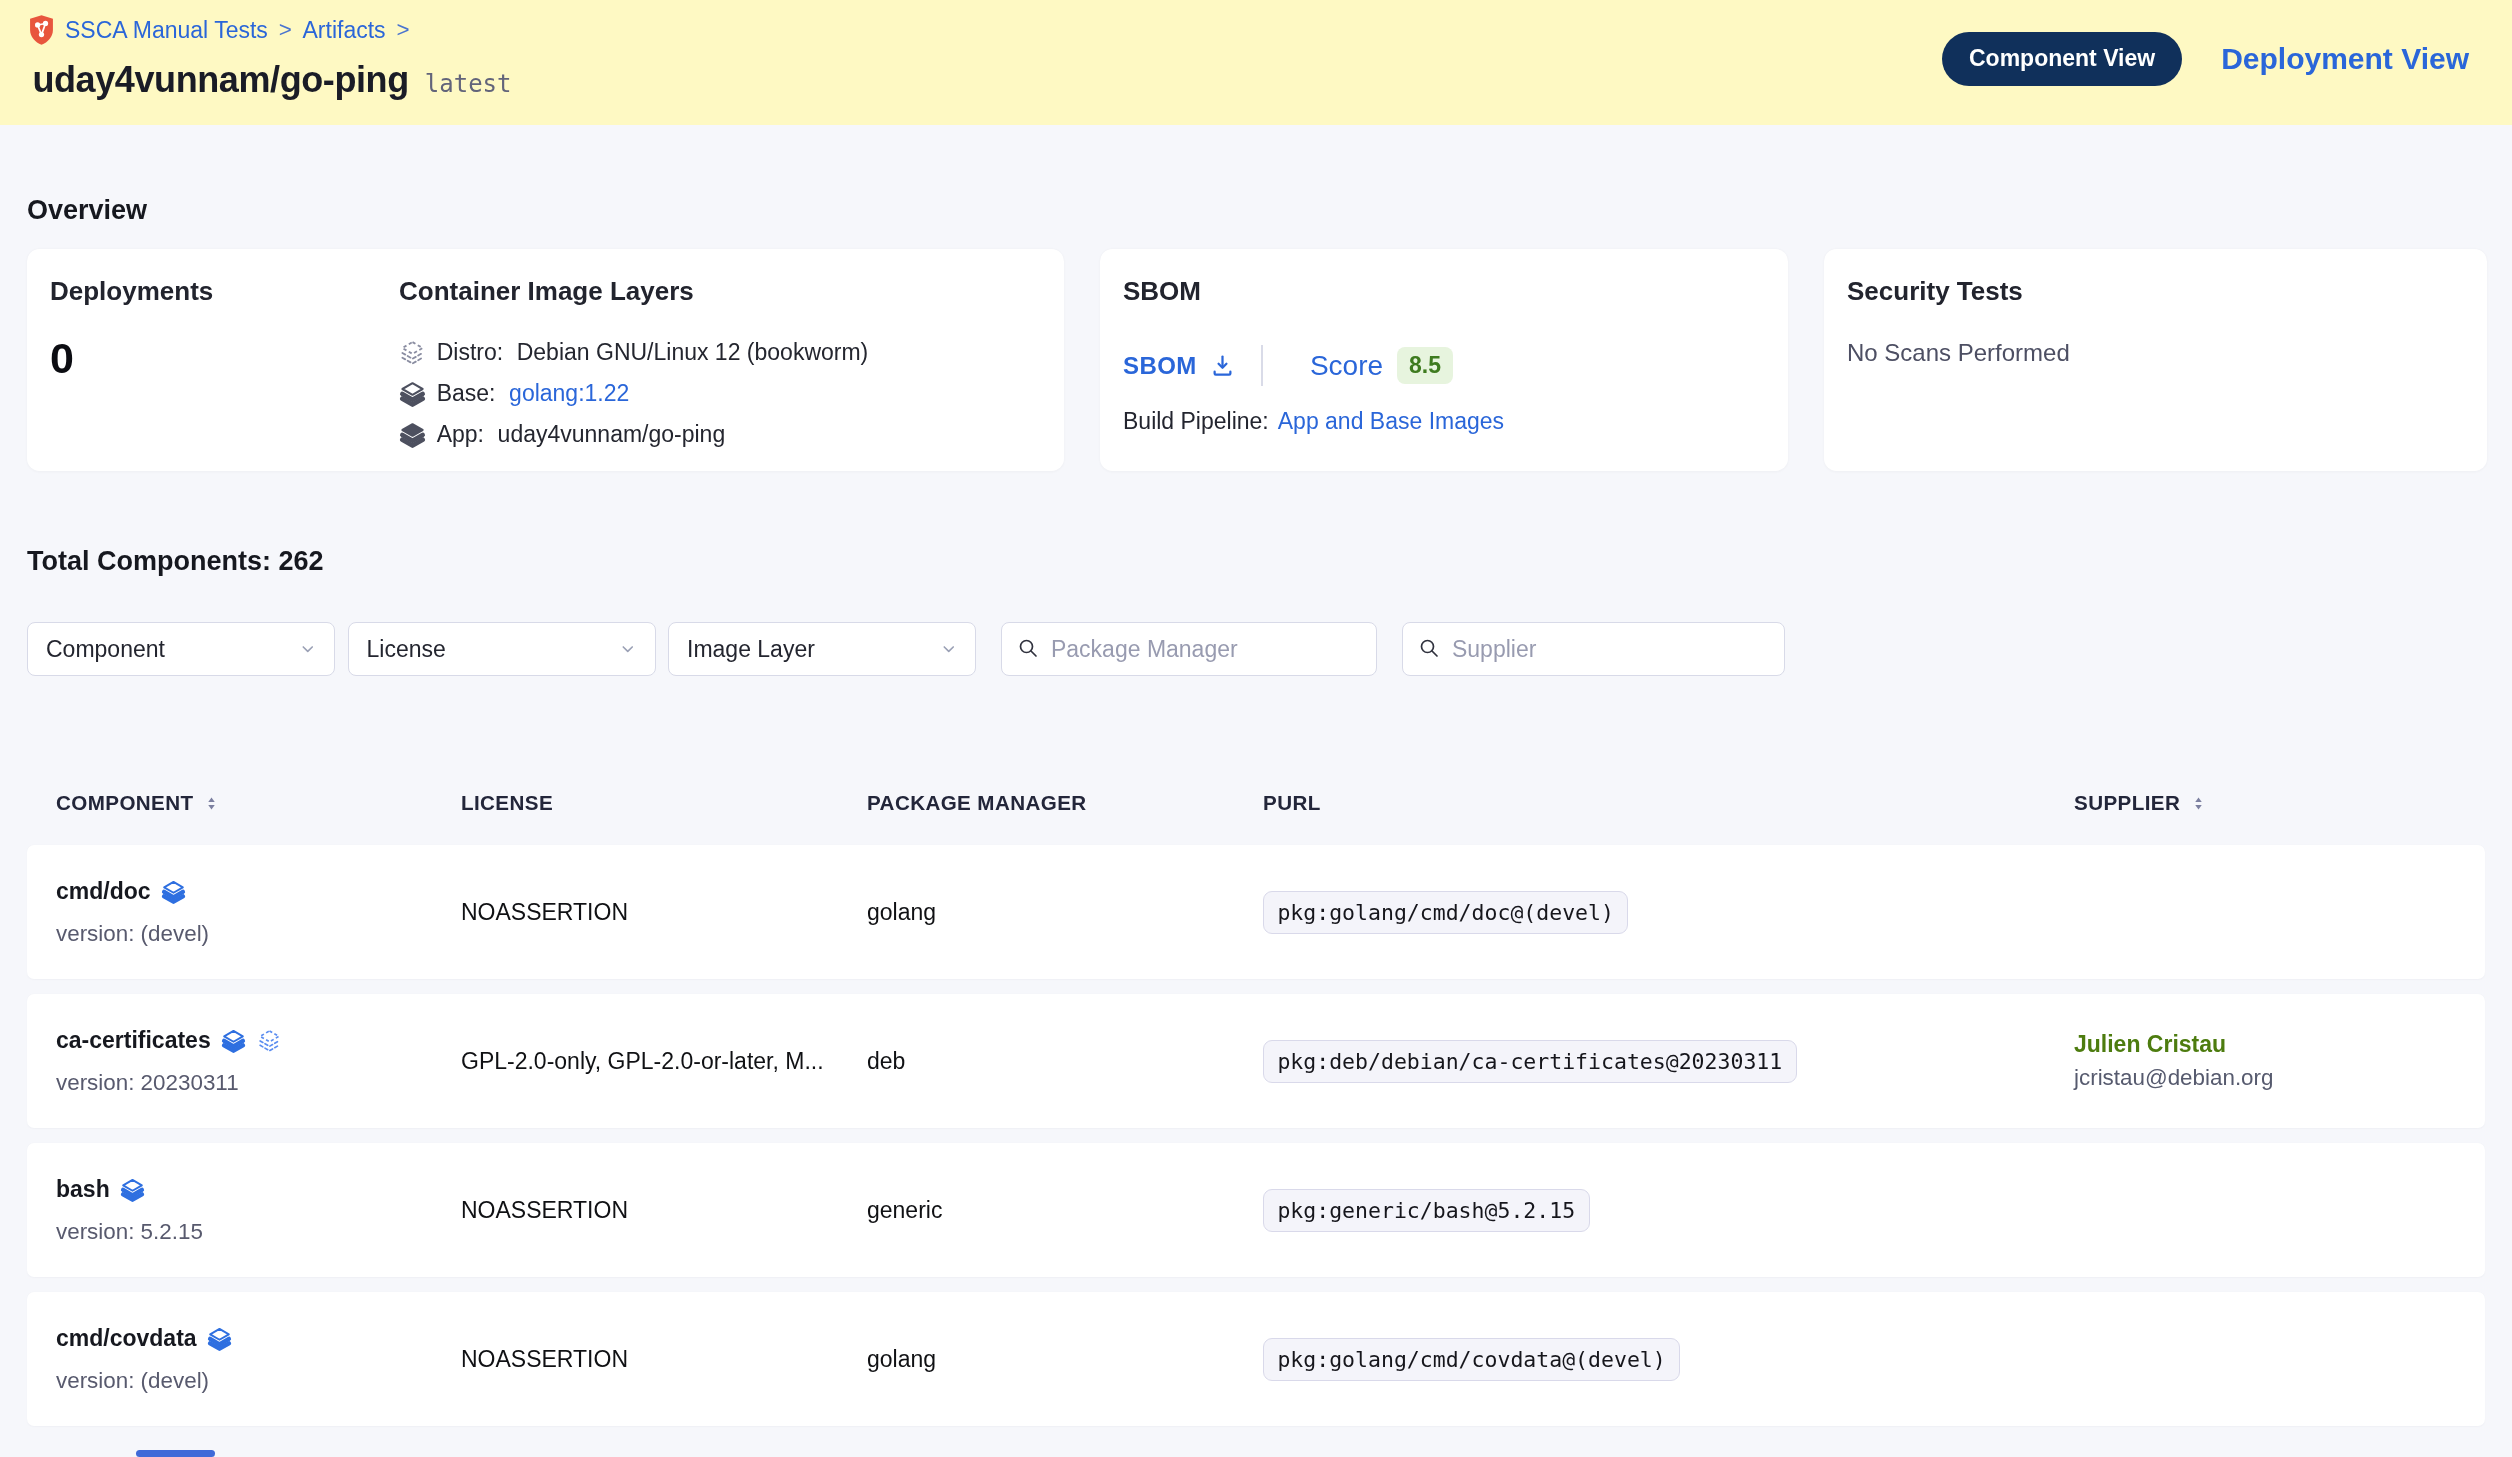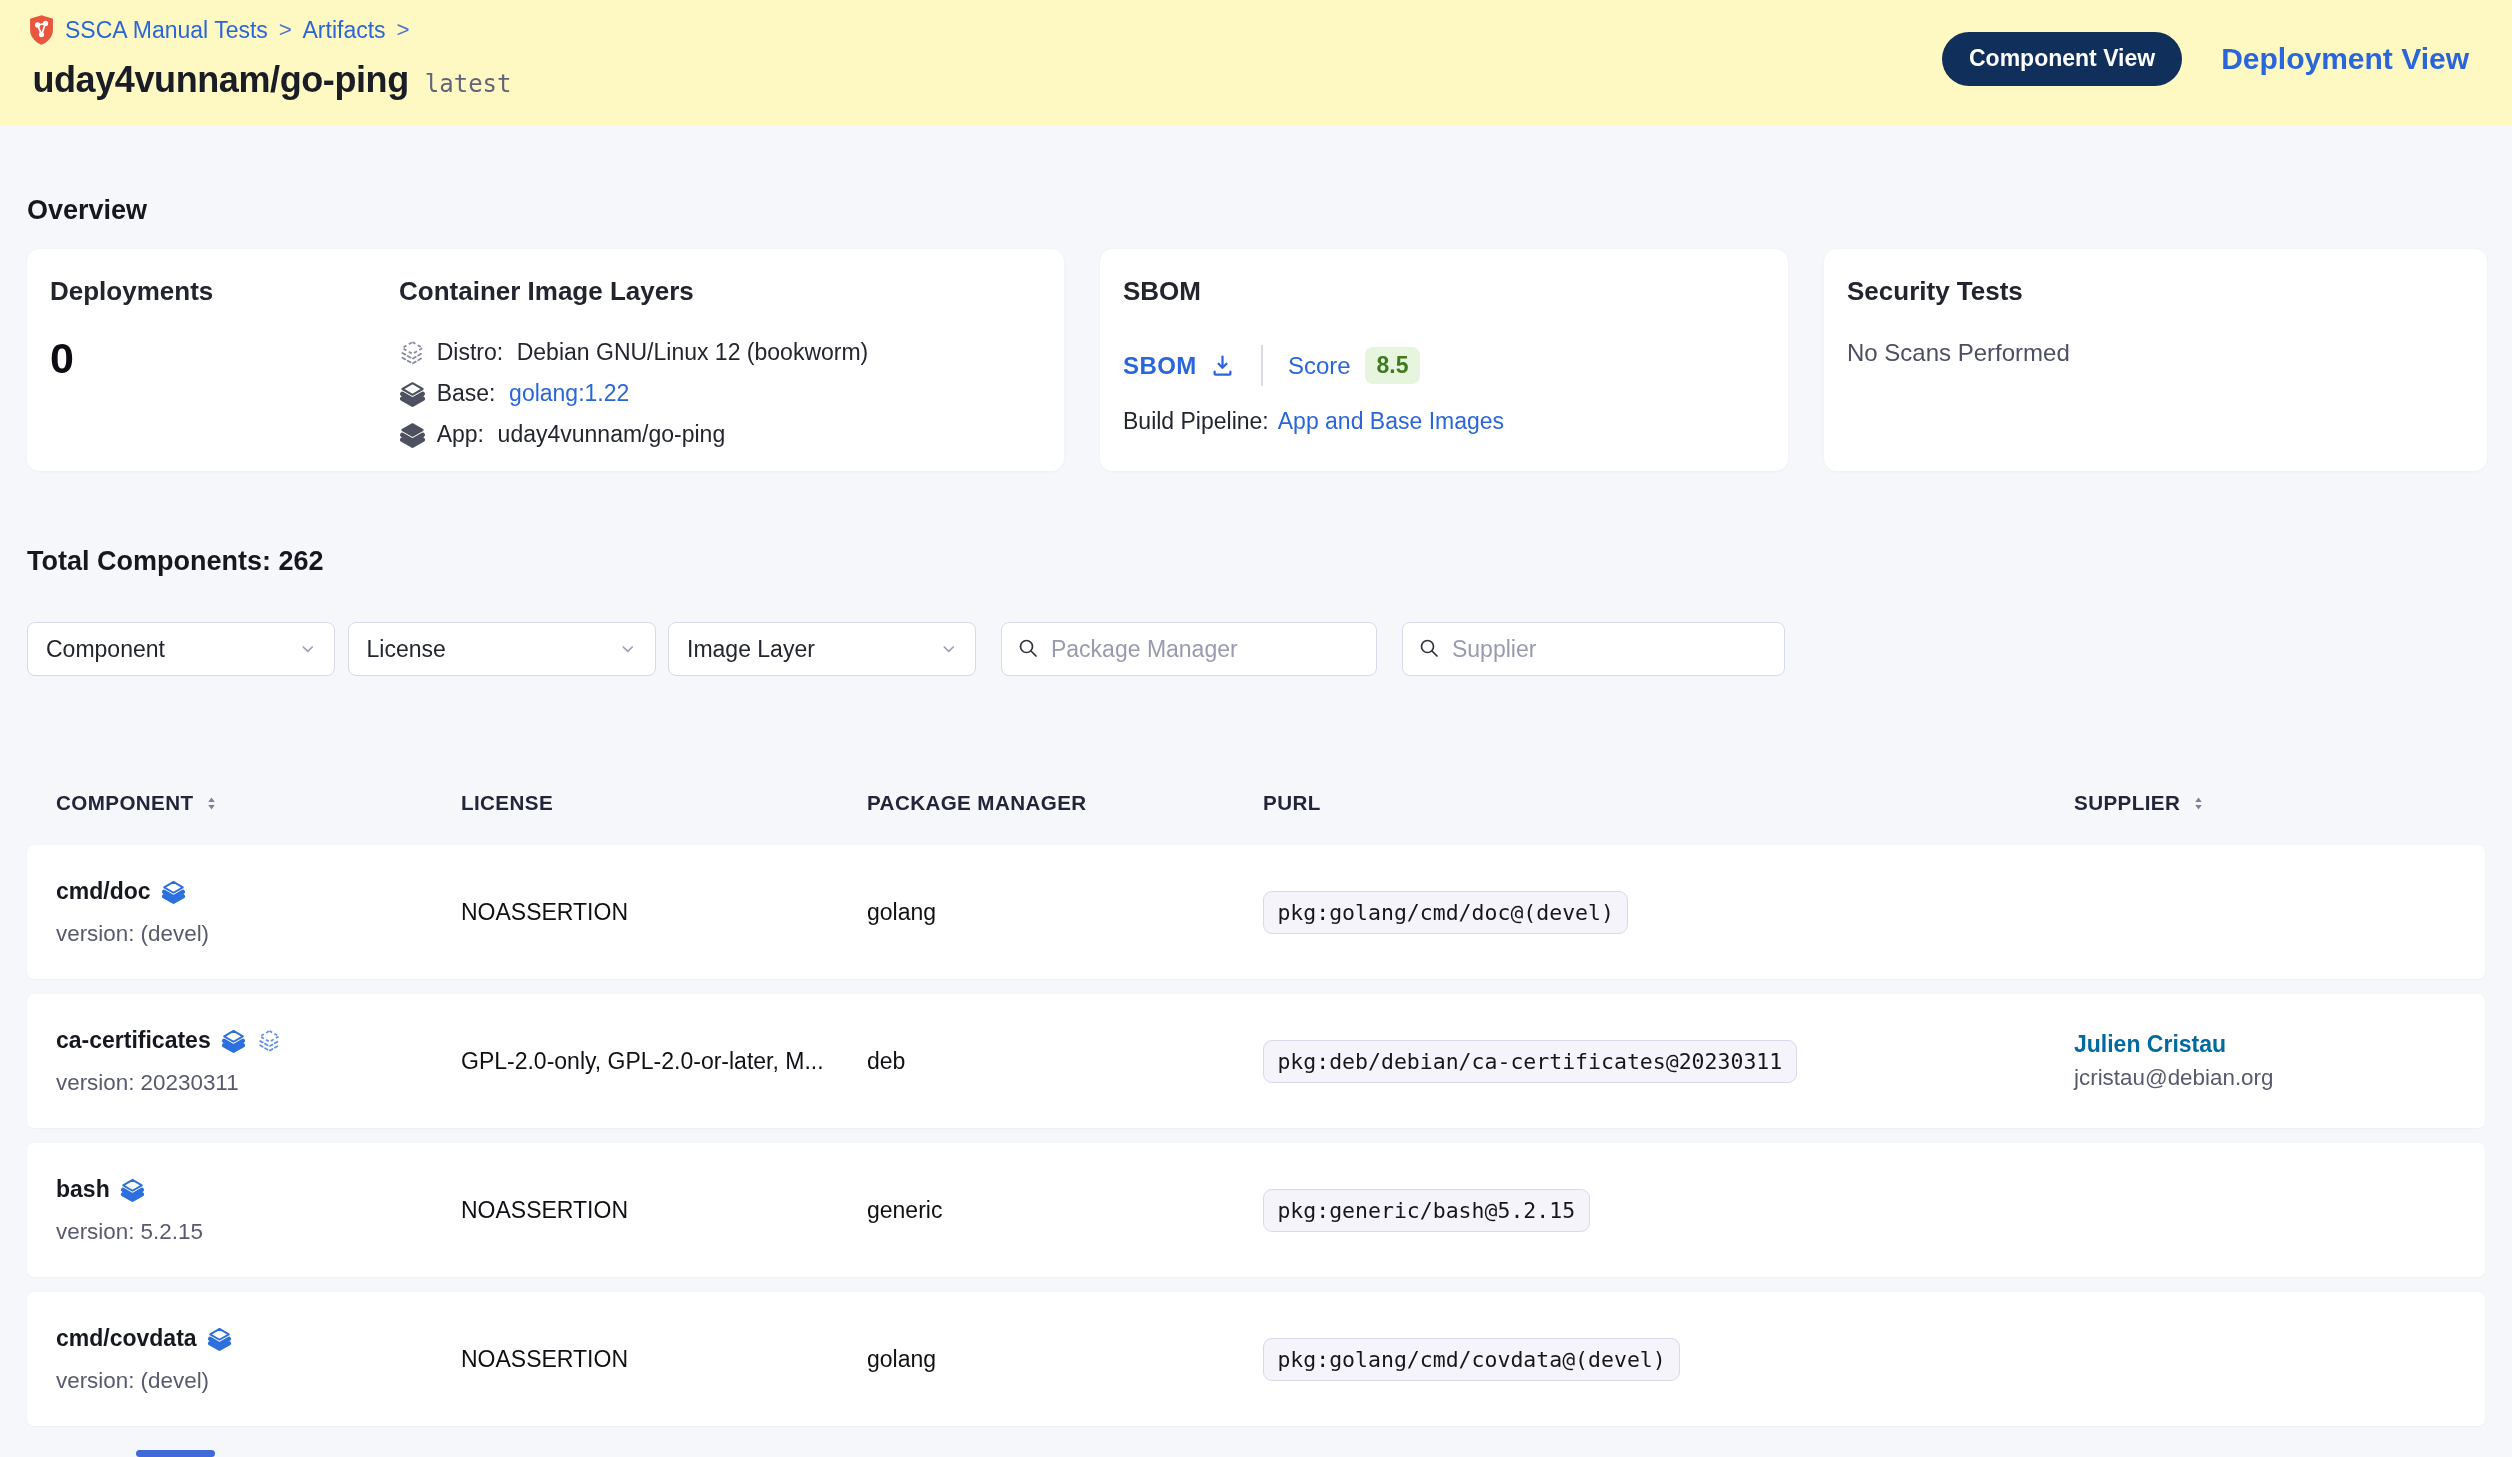--- a/index.html
+++ b/index.html
@@ -47,21 +47,21 @@
   .layer-rows { margin-top:25px; }
   .layer-row { display:flex; align-items:center; gap:10.7px; height:41px; font-size:23px; color:#24262f; }
   .layer-text span + span { margin-left:7.2px; }
   .blue-link { color:#2a66d9; cursor:pointer; }
 
   .sbom-row { display:flex; align-items:center; margin-top:38px; }
   .sbom-link { color:#2a66d9; font-size:24px; font-weight:700; cursor:pointer; letter-spacing:0.4px; }
   .dl-icon { margin-left:12.5px; display:inline-flex; cursor:pointer; }
   .dl-icon svg { width:27px; height:27px; }
   .v-divider { width:1.8px; height:41px; background:#d9dbe8; margin:0 25px; }
-  .score-label { color:#2a66d9; font-size:24px; font-weight:500; }
+  .score-label { color:#2a66d9; font-size:28px; font-weight:500;margin-left:22px; }
   .score-badge { background:#e7f4de; color:#3e7b1f; font-size:23px; font-weight:700;
                  border-radius:8px; padding:5.4px 11.6px; margin-left:14.3px; }
   .build-row { display:flex; align-items:center; margin-top:21.5px; font-size:23px; }
   .build-label { color:#23252f; }
   .build-link { color:#2a66d9; margin-left:9px; cursor:pointer; }
 
   .sec-status { margin-top:32px; font-size:24px; color:#4d4f63; }
 
   .total-title { margin-top:75px; }
 
@@ -89,21 +89,21 @@
   .sort svg { width:19px; height:19px; display:block; fill:#7c80a0; }
 
   .trow { background:#ffffff; border-radius:7.2px; height:134px; margin-bottom:15px;
           align-items:center; box-shadow:0 0.9px 1.8px rgba(40,41,61,0.03); }
   .comp-line { display:flex; align-items:center; gap:10.7px; }
   .comp-name { font-size:23px; font-weight:700; color:#16181f; }
   .comp-version { font-size:22.4px; color:#585a6e; margin-top:16px; }
   .c-license, .c-pm { font-size:23px; color:#101114; }
   .purl-chip { display:inline-block; font-size:21.5px; color:#16161c; background:#f4f4fa;
                border:1.3px solid #d9d9ea; border-radius:9px; padding:8px 13.4px; cursor:pointer; }
-  .supplier-name { font-size:23px; font-weight:600; color:#0369a1; }
+  .supplier-name { font-size:23px; font-weight:600; color:#4d7c0f; }
   .supplier-email { font-size:22.4px; color:#565a6e; margin-top:7px; }
 
   
   .layers svg { width:27px; height:27px; display:block; }
   .layers .p-top { fill:none; stroke:currentColor; stroke-width:1.8; stroke-linejoin:round; }
   .layers .p-mid, .layers .p-bot { fill:none; stroke:currentColor; stroke-width:3.4; stroke-linecap:round; stroke-linejoin:round; }
   .row-icon svg { width:25px; height:25px; }
   .filled { color:#2e6fe0; }
   .filled .p-mid, .filled .p-bot { stroke-width:4.2; }
   .outline { color:#5b8df0; }

